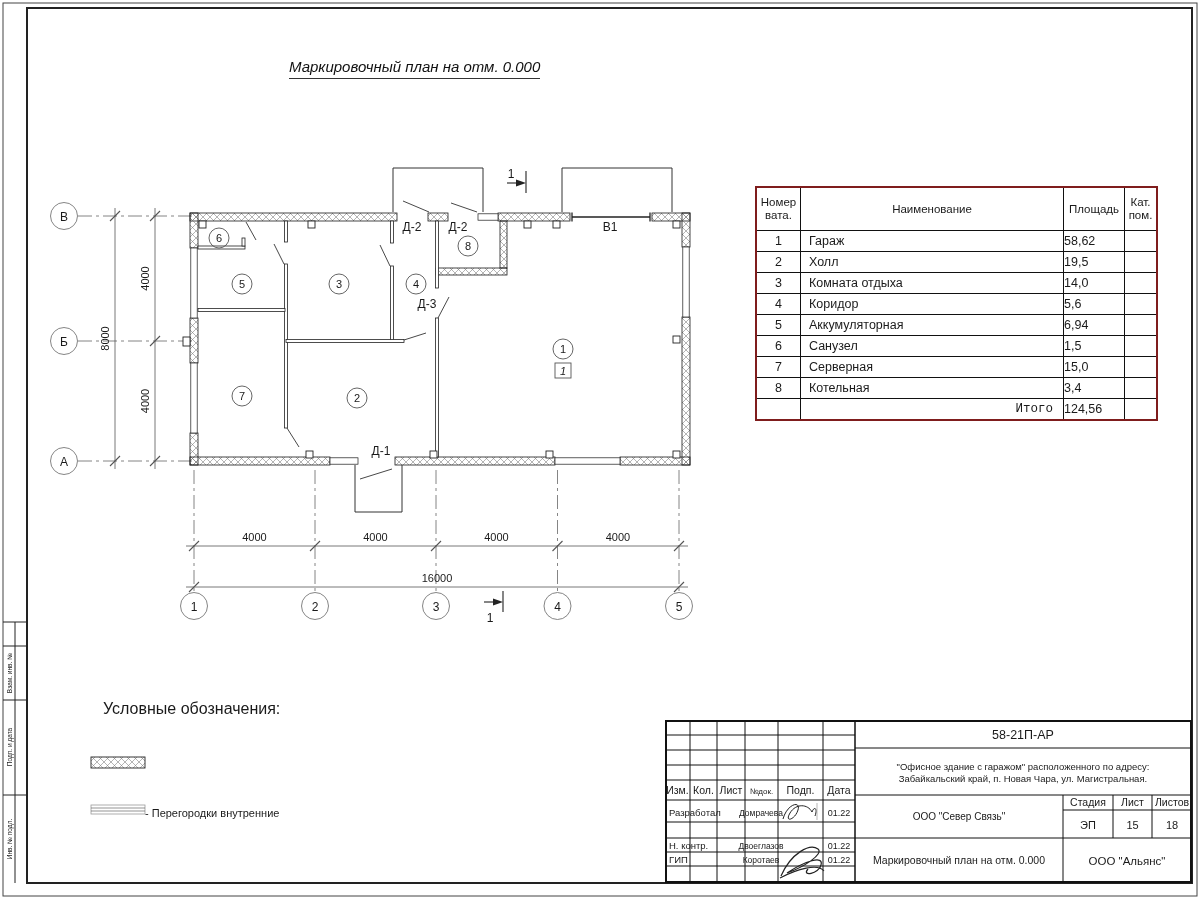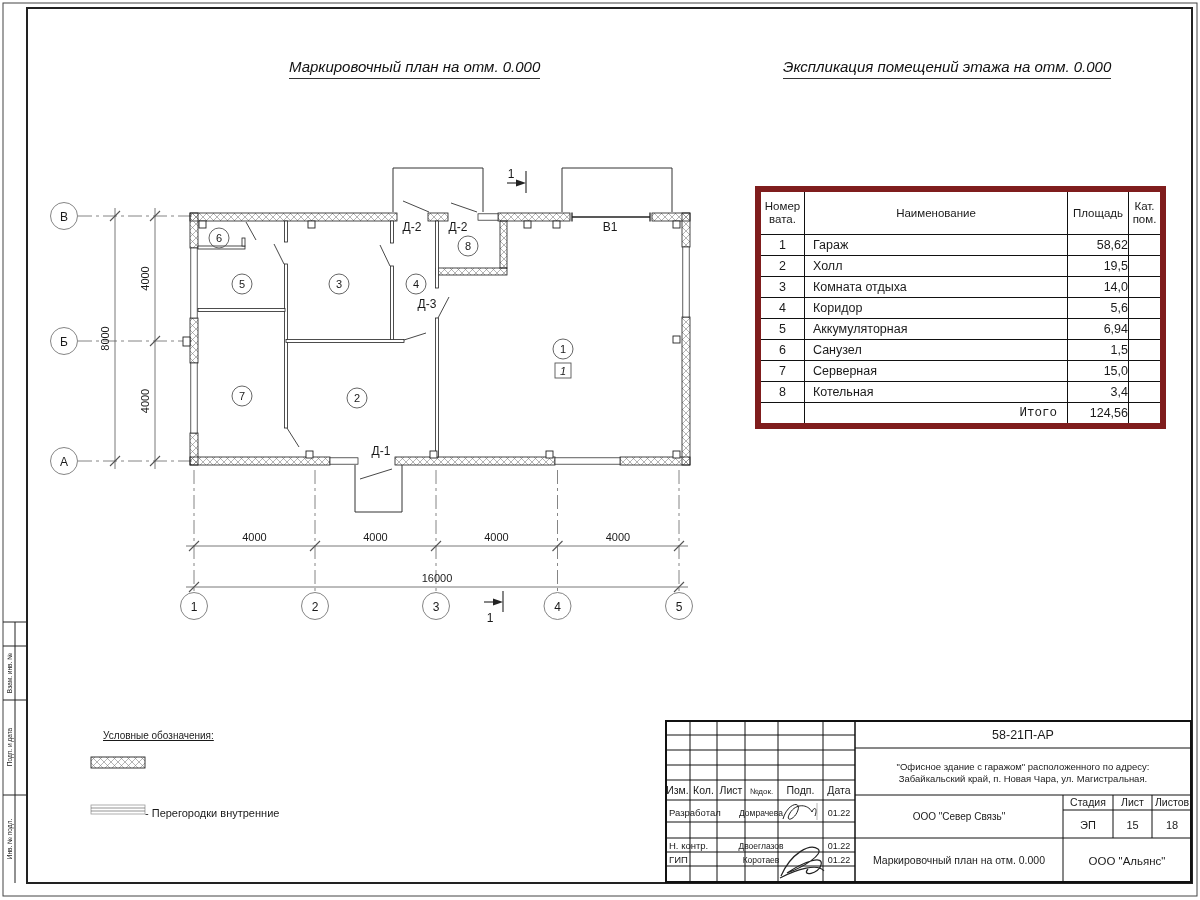--- a/index.html
+++ b/index.html
@@ -8,32 +8,32 @@
   .abs{position:absolute;}
   svg{display:block;}
   svg text{font-family:"Liberation Sans", sans-serif;fill:#1a1a1a;}
   .drawing-title{font-style:italic;font-size:15px;color:#111;
                  border-bottom:1px solid #333;padding-bottom:3px;white-space:nowrap;}
   
   #exp-table{left:755px;top:186px;}
   #exp-table table{border-collapse:collapse;table-layout:fixed;}
   #exp-table td,#exp-table th{border:1px solid #111;font-weight:normal;
       font-size:12.5px;padding:0;overflow:hidden;white-space:nowrap;}
-  #exp-table table{border:6px solid #7f1d1d;}
+  #exp-table table{border:2px solid #7f1d1d;}
   #exp-table .hdr td{font-size:11.5px;height:42px;text-align:center;line-height:13px;}
   #exp-table .r td{height:20px;}
   .c-num{width:43px;text-align:center;}
   .c-name{width:244px;text-align:left;padding-left:8px !important;}
-  .c-area{width:60px;text-align:right;}
+  .c-area{width:60px;text-align:left;}
   .c-cat{width:31px;text-align:center;}
   .name-hdr{text-align:center !important;padding-left:0 !important;margin-top:12px;}
   .total-lbl{text-align:right !important;padding-right:10px !important;font-family:Liberation Mono, monospace;}
   
   .leg-txt{font-size:11px;line-height:12.5px;white-space:nowrap;}
-  #legend-title{left:103px;top:730px;font-size:10px;text-decoration:underline;}
+  #legend-title{left:103px;top:700px;font-size:16px;}
   #notes{left:362px;top:754px;font-size:11px;line-height:13.2px;white-space:nowrap;}
 </style>
 </head>
 <body>
 <div id="sheet">
 
 <svg class="abs" id="plan-svg" width="1200" height="900" viewBox="0 0 1200 900" style="left:0;top:0;">
   <defs>
     <pattern id="hatch" width="7" height="7" patternUnits="userSpaceOnUse">
       <path d="M0,7 L7,0 M0,0 L7,7" stroke="#777" stroke-width="0.55" fill="none"></path>
@@ -246,21 +246,20 @@
     <polygon points="503,602 493,598.5 493,605.5" fill="#222" stroke="none"></polygon>
     <line x1="503" y1="591" x2="503" y2="612"></line>
     <g stroke="none" fill="#111" font-size="12" text-anchor="middle">
       <text x="511" y="178">1</text>
       <text x="490" y="622">1</text>
     </g>
   </g>
 </svg>
 
 <div class="abs drawing-title" style="left:289px;top:58px;">Маркировочный план на отм. 0.000</div>
-<div class="abs drawing-title" style="left:783px;top:58px;">Экспликация помещений этажа на отм. 0.000</div>
 
 <div class="abs" id="exp-table">
   <table>
     <tbody>
           <tr class="hdr">
       <td class="c-num">
         <span>Номер</span><br>
         <span>вата.</span>
       </td>
       <td class="c-name name-hdr">Наименование</td>

